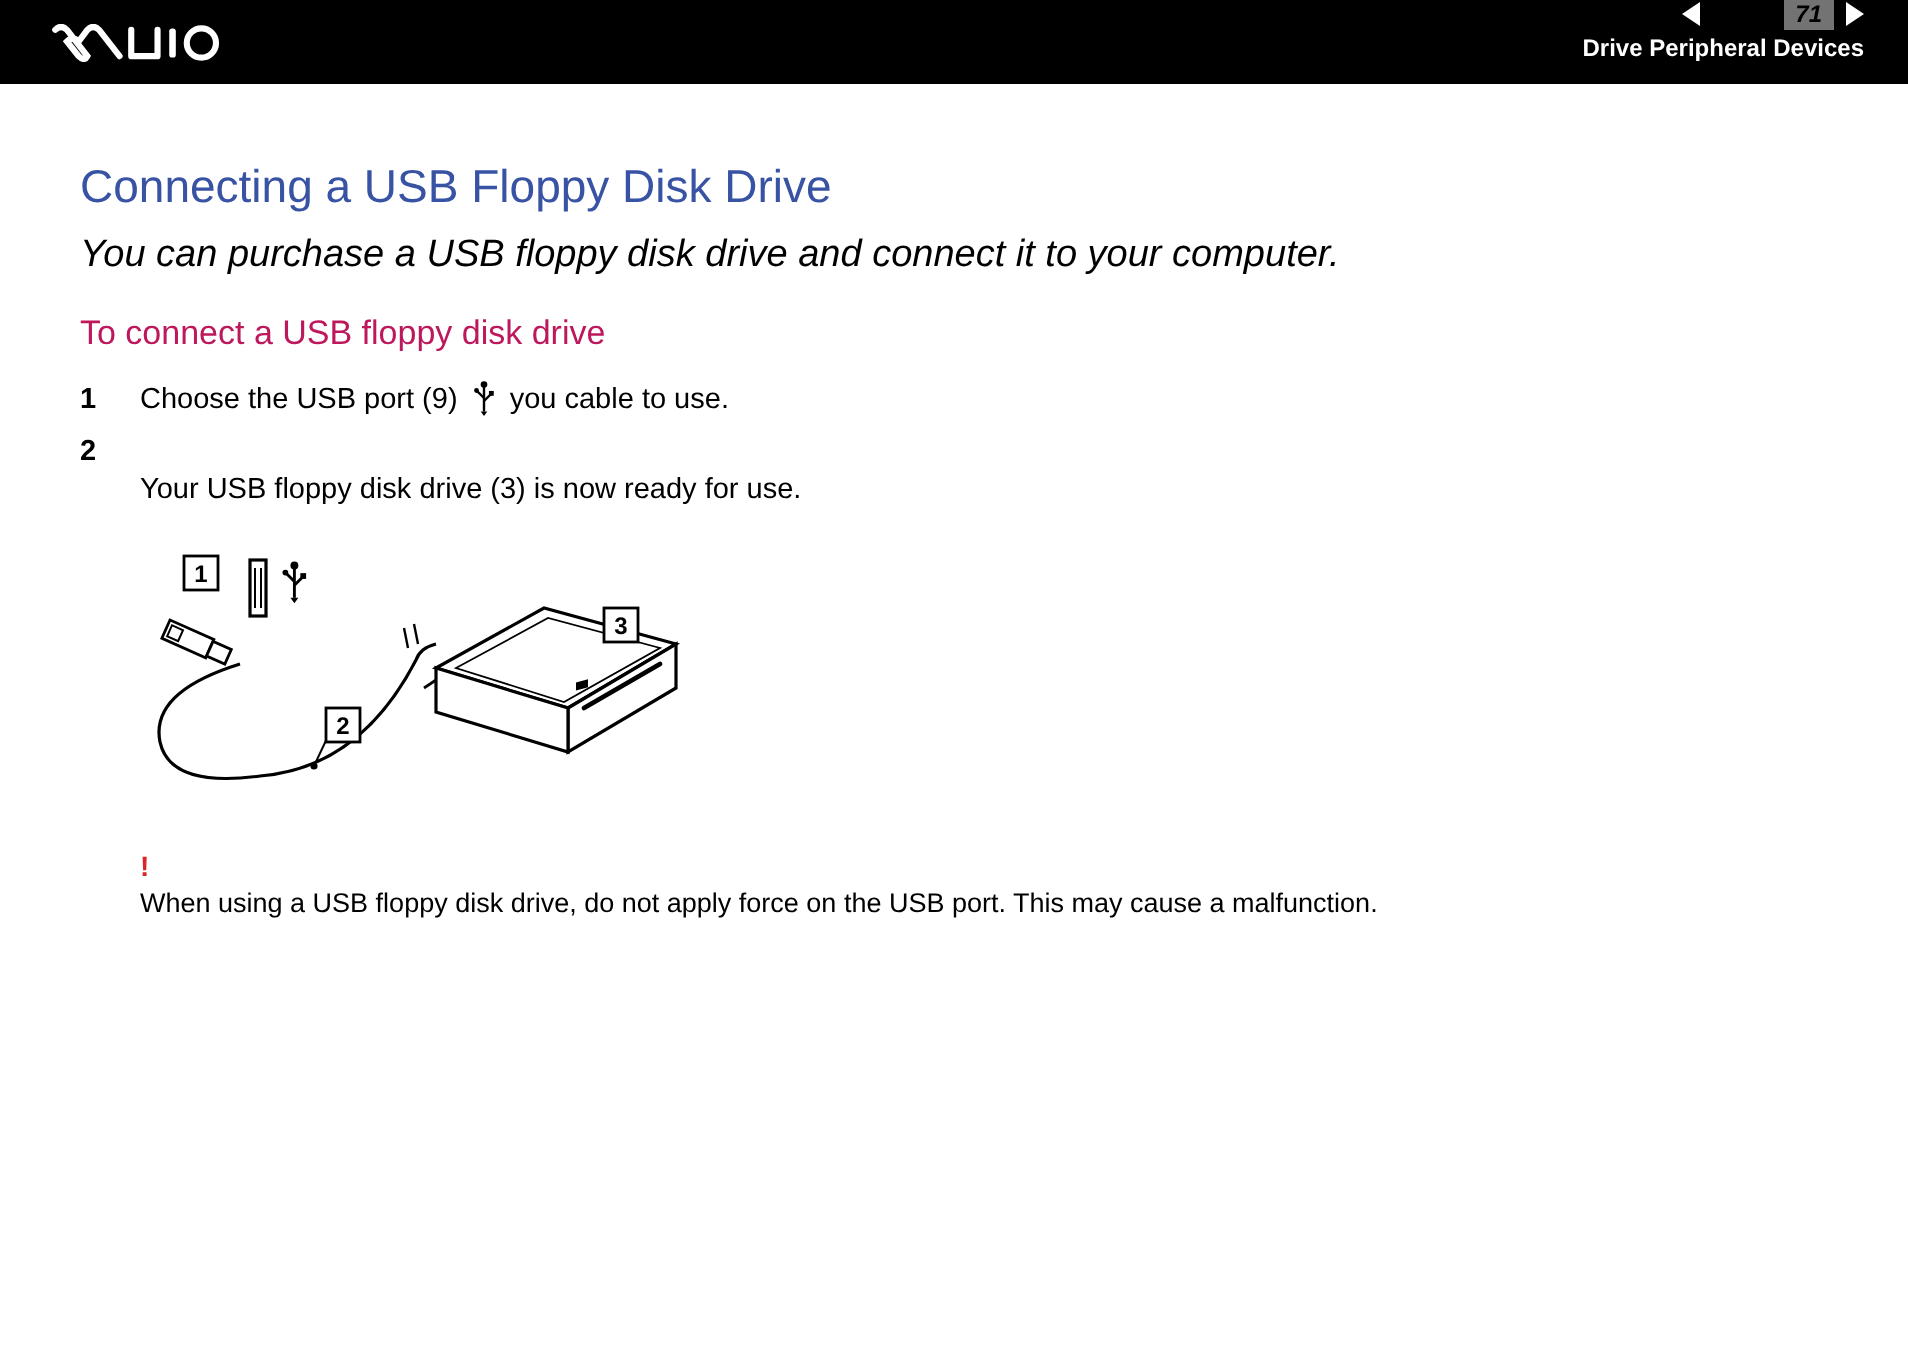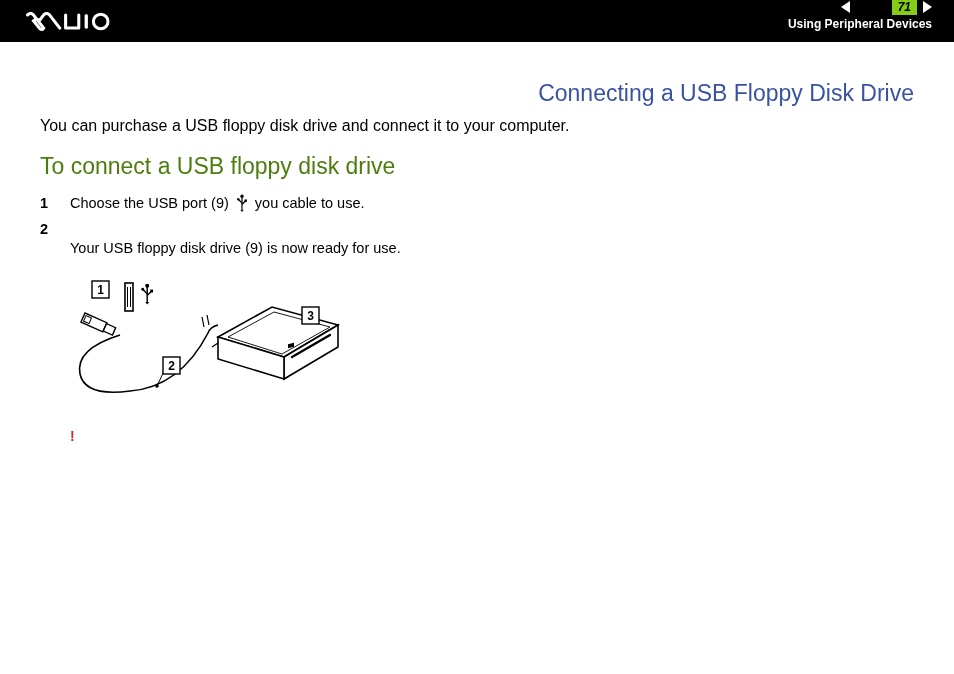--- a/index.html
+++ b/index.html
@@ -60,21 +60,21 @@
     }
     .arrow-left {
       border-width: 6px 9px 6px 0;
       border-color: transparent #ffffff transparent transparent;
     }
     .arrow-right {
       border-width: 6px 0 6px 9px;
       border-color: transparent transparent transparent #ffffff;
     }
     .page-n {
-      background: #84cc16;
+      background: #737373;
       color: #000000;
       font-size: 12px;
       font-weight: bold;
       font-style: italic;
       padding: 1px 6px;
       min-width: 22px;
       text-align: center;
       margin-left: 36px;
     }
     .section-label {
@@ -82,29 +82,29 @@
       font-weight: bold;
     }
     .content {
       padding: 38px 40px 0 40px;
     }
     h1.title {
       color: #3953a4;
       font-size: 23px;
       font-weight: normal;
       margin-bottom: 10px;
-      text-align: right;
     }
     .intro {
-      font-size: 16px;
+      font-size: 19px;
       margin-bottom: 18px;
+      font-style: italic;
     }
     h2.subtitle {
-      color: #4d7c0f;
-      font-size: 23px;
+      color: #be185d;
+      font-size: 17px;
       font-weight: normal;
       margin-bottom: 14px;
     }
     .steps {
       padding-left: 0;
     }
     .step {
       display: flex;
       align-items: flex-start;
       gap: 18px;
@@ -158,21 +158,21 @@
     </svg>
   </div>
   <div class="header-right">
     <div class="header-top">
       <div class="nav-arrows">
         <span class="arrow-left"></span>
         <span class="page-n">71</span>
         <span class="arrow-right"></span>
       </div>
     </div>
-    <div class="section-label">Using Peripheral Devices</div>
+    <div class="section-label">Drive Peripheral Devices</div>
   </div>
 </div>
 
 <div class="content">
   <h1 class="title">Connecting a USB Floppy Disk Drive</h1>
   <p class="intro">You can purchase a USB floppy disk drive and connect it to your computer.</p>
   <h2 class="subtitle">To connect a USB floppy disk drive</h2>
 
   <div class="steps">
     <div class="step">
@@ -186,21 +186,21 @@
           <path d="M8 14 L13 9" stroke="#000" stroke-width="1.6" fill="none"></path>
           <rect x="11.3" y="7.3" width="3.2" height="3.2" fill="#000"></rect>
           <path d="M5.8 21 L10.2 21 L8 24 Z" fill="#000"></path>
         </svg><span> you cable to use.</span>
       </span>
     </div>
     <div class="step">
       <span class="num">2</span>
       <span class="body">
         <br>
-        <span>Your USB floppy disk drive (9) is now ready for use.</span>
+        <span>Your USB floppy disk drive (3) is now ready for use.</span>
       </span>
     </div>
   </div>
 
   <svg class="diagram" viewBox="0 0 300 120">
 
     <rect x="22" y="2" width="17" height="17" fill="#fff" stroke="#000" stroke-width="1.4"></rect>
     <text x="30.5" y="15" text-anchor="middle" font-size="12" font-weight="bold" font-family="Arial">1</text>
 
     <rect x="55" y="4" width="8" height="28" fill="none" stroke="#000" stroke-width="1.6"></rect>
@@ -249,14 +249,15 @@
 
       <path d="M -6 40 L 0 36" stroke="#000" stroke-width="1.4"></path>
     </g>
 
     <rect x="232" y="28" width="17" height="17" fill="#fff" stroke="#000" stroke-width="1.4"></rect>
     <text x="240.5" y="41" text-anchor="middle" font-size="12" font-weight="bold" font-family="Arial">3</text>
   </svg>
 
   <div class="warning-block">
     <span class="excl">!</span><br>
+    <span class="warning-text">When using a USB floppy disk drive, do not apply force on the USB port. This may cause a malfunction.</span>
   </div>
 </div>
 
 </body></html>

